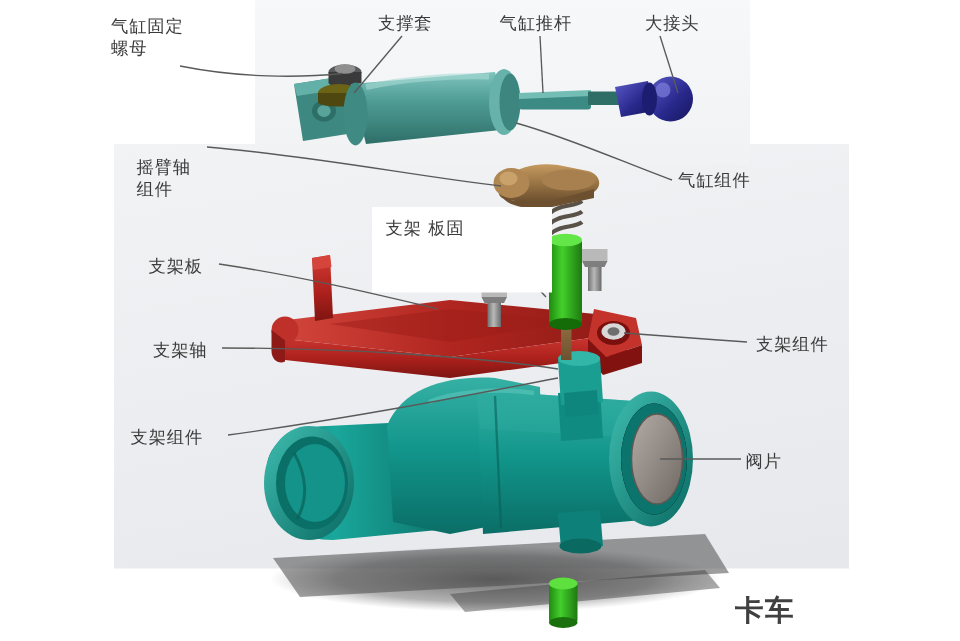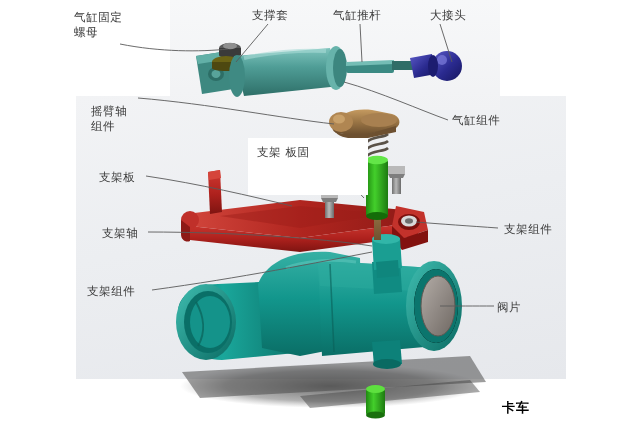--- a/index.html
+++ b/index.html
@@ -77,22 +77,22 @@
   
   .watermark {
     position: absolute;
     right: 18px;
     bottom: 12px;
     text-align: left;
     z-index: 9;
     user-select: none;
   }
   .wm-top {
-    color: #000000;
-    font-size: 13px;
+    color: #404040;
+    font-size: 19px;
     font-weight: bold;
     letter-spacing: 1px;
     line-height: 15px;
     margin-left: 14px;
   }
   .wm-bottom {
     color: #8a8a8a;
     font-size: 21px;
     font-weight: bold;
     letter-spacing: 1px;

